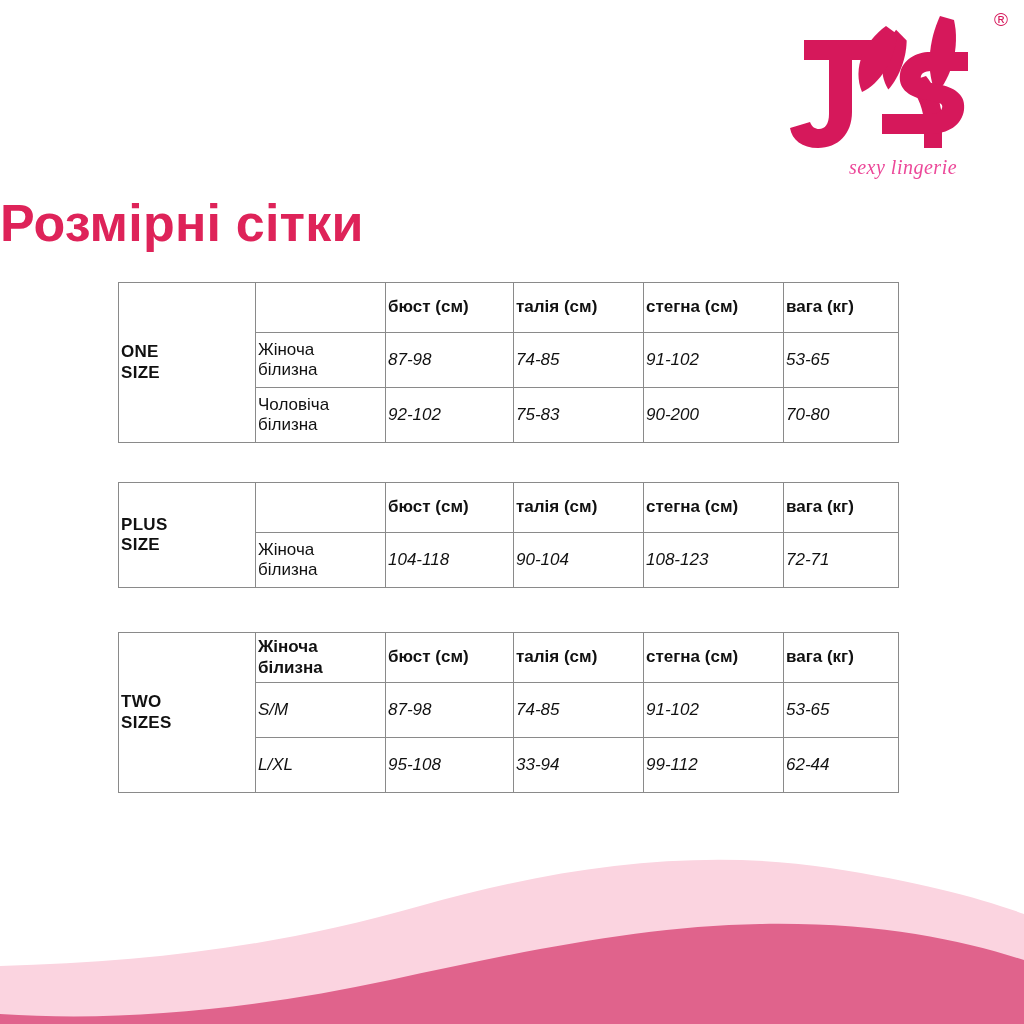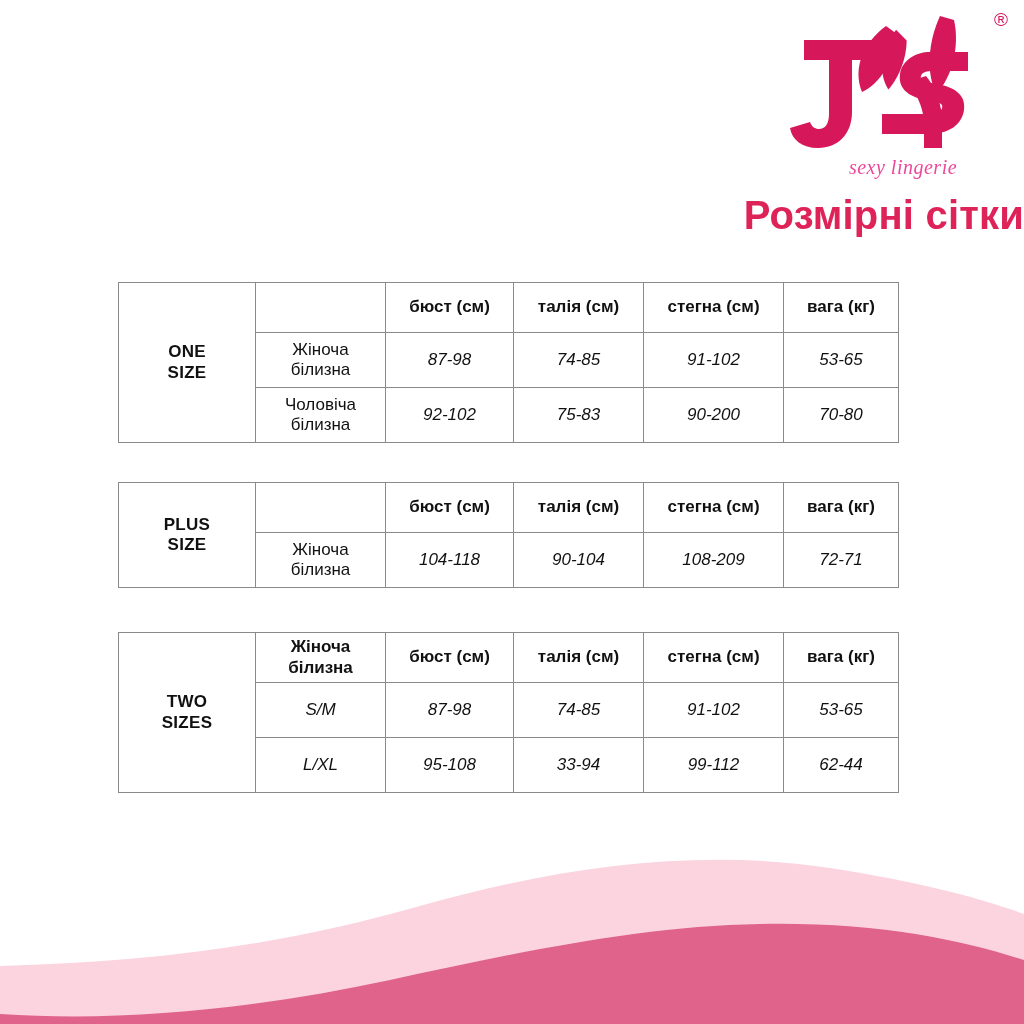--- a/index.html
+++ b/index.html
@@ -54,38 +54,37 @@
     letter-spacing: 0.5px;
     color: #ec4899;
   }
 
   
   #page-title {
     position: absolute;
     top: 193px;
     left: 0;
     width: 1024px;
-    text-align: right;
-    font-size: 40px;
+    text-align: left;
+    font-size: 52px;
     font-weight: bold;
     color: #DE2359;
     letter-spacing: 0.2px;
   }
 
   
   .size-table {
     position: absolute;
     left: 118px;
     width: 780px;
     border-collapse: collapse;
     table-layout: fixed;
   }
   .size-table td {
     border: 1px solid #8a8a8a;
-    text-align: center;
     vertical-align: middle;
     color: #111111;
     font-size: 17px;
     padding: 4px 2px;
     line-height: 1.18;
   }
   .col-label   { width: 137px; }
   .col-kind    { width: 130px; }
   .col-m1      { width: 128px; }
   .col-m2      { width: 130px; }
@@ -226,21 +225,21 @@
         <td class="col-head">стегна (см)</td>
         <td class="col-head">вага (кг)</td>
       </tr>
       <tr class="r-body">
         <td class="kind-cell">
           <div>Жіноча</div>
           <div>білизна</div>
         </td>
         <td class="val-cell">104-118</td>
         <td class="val-cell">90-104</td>
-        <td class="val-cell">108-209</td>
+        <td class="val-cell">108-123</td>
         <td class="val-cell">72-71</td>
       </tr>
     </tbody>
   </table>
 
   <table class="size-table" id="table-two">
     <colgroup>
       <col class="col-label">
         <col class="col-kind">
         <col class="col-m1">

